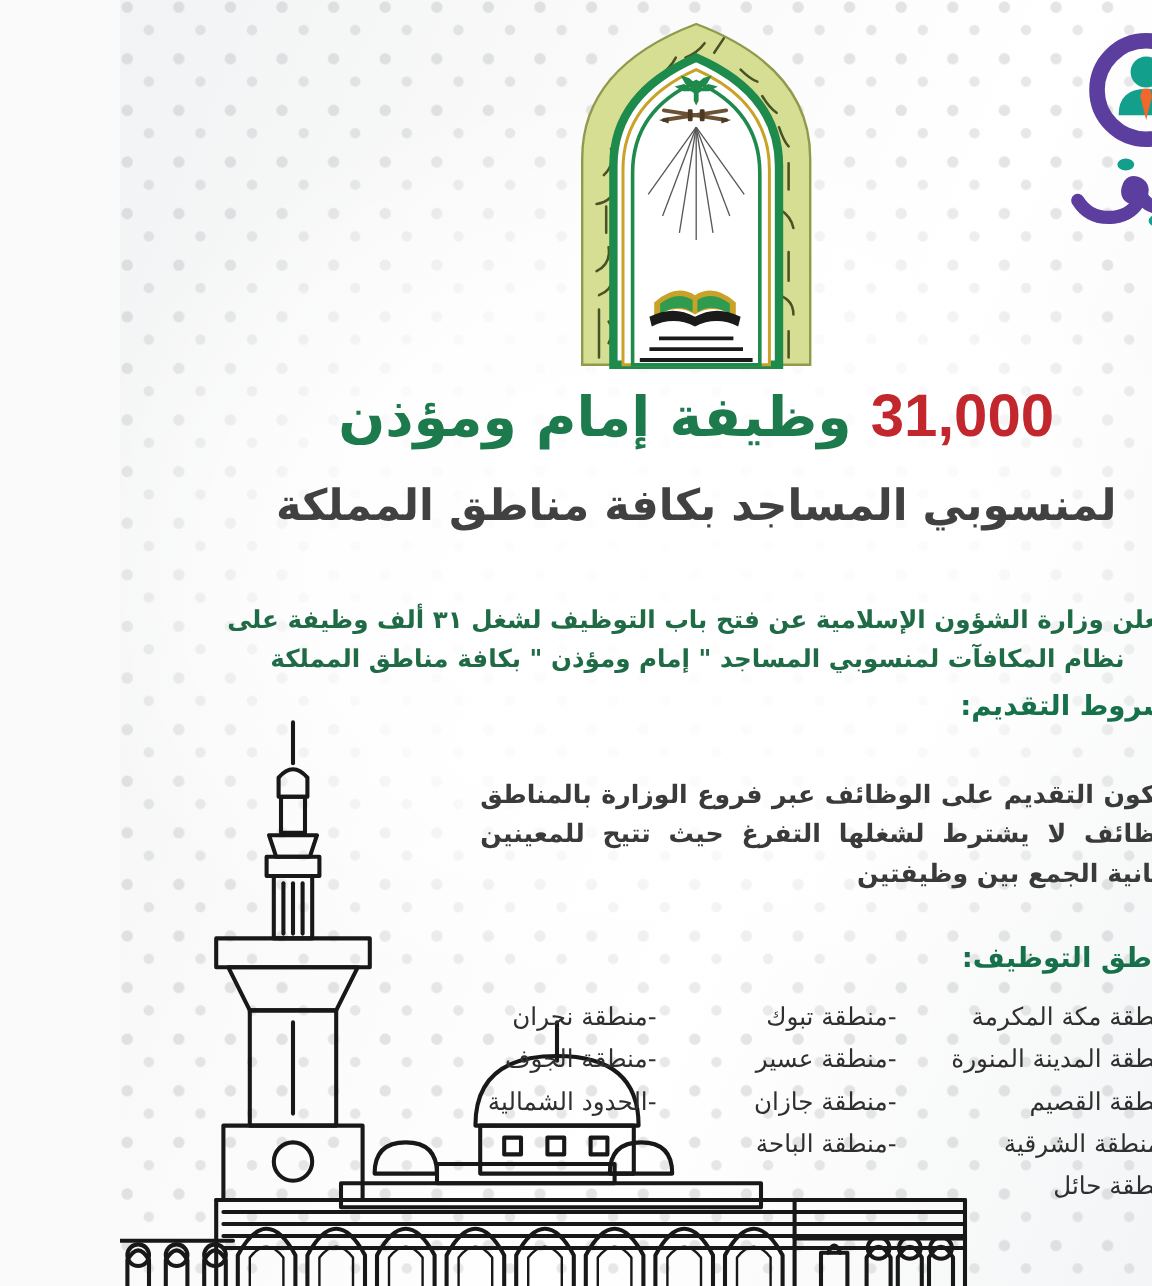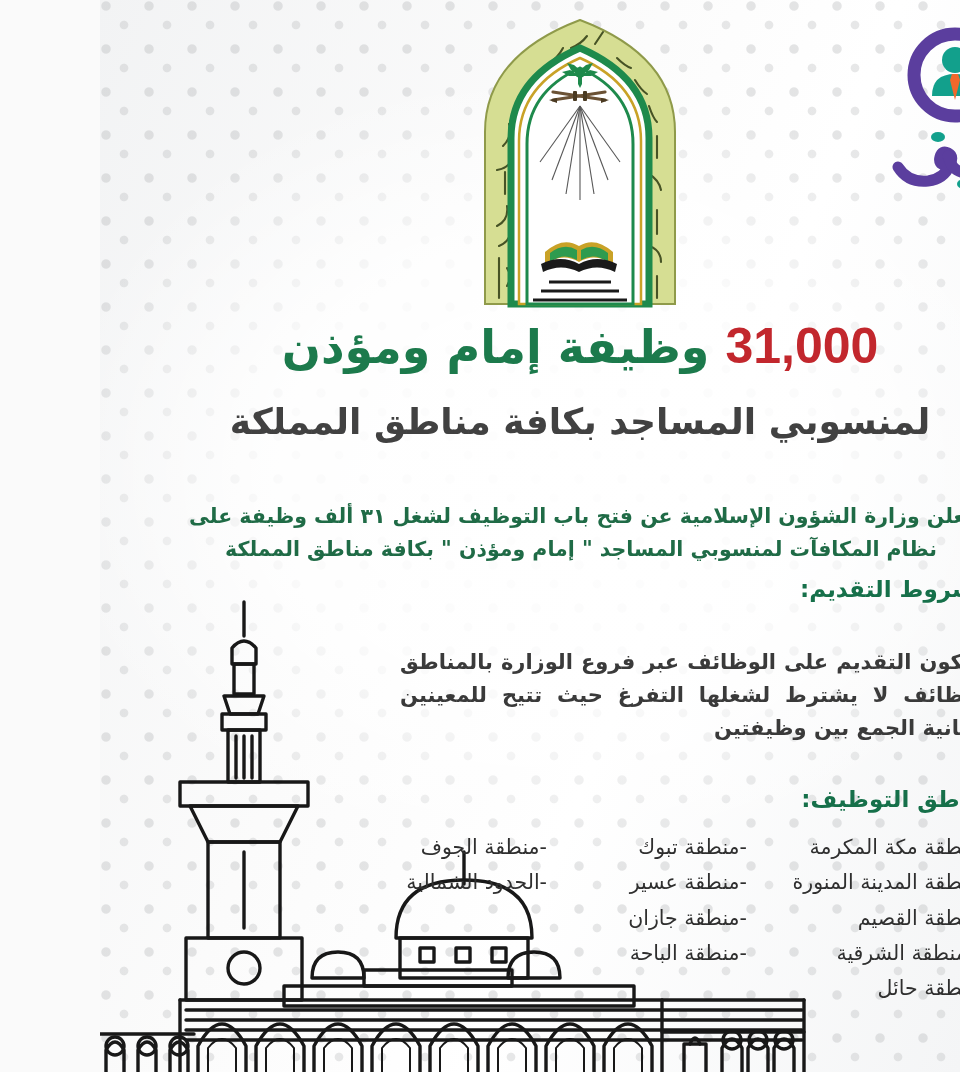--- a/index.html
+++ b/index.html
@@ -390,18 +390,19 @@
         <div class="region-item"><span class="dash">-</span><span>المنطقة الشرقية</span></div>
         <div class="region-item"><span class="dash">-</span><span>منطقة حائل</span></div>
       </div>
     <div class="region-col col-1">
         <div class="region-item"><span class="dash">-</span><span>منطقة تبوك</span></div>
         <div class="region-item"><span class="dash">-</span><span>منطقة عسير</span></div>
         <div class="region-item"><span class="dash">-</span><span>منطقة جازان</span></div>
         <div class="region-item"><span class="dash">-</span><span>منطقة الباحة</span></div>
       </div>
     <div class="region-col col-2">
+        <div class="region-item"><span class="dash">-</span><span>منطقة نجران</span></div>
         <div class="region-item"><span class="dash">-</span><span>منطقة الجوف</span></div>
         <div class="region-item"><span class="dash">-</span><span>الحدود الشمالية</span></div>
       </div>
   </div>
 
 </div>
 
 </body></html>

